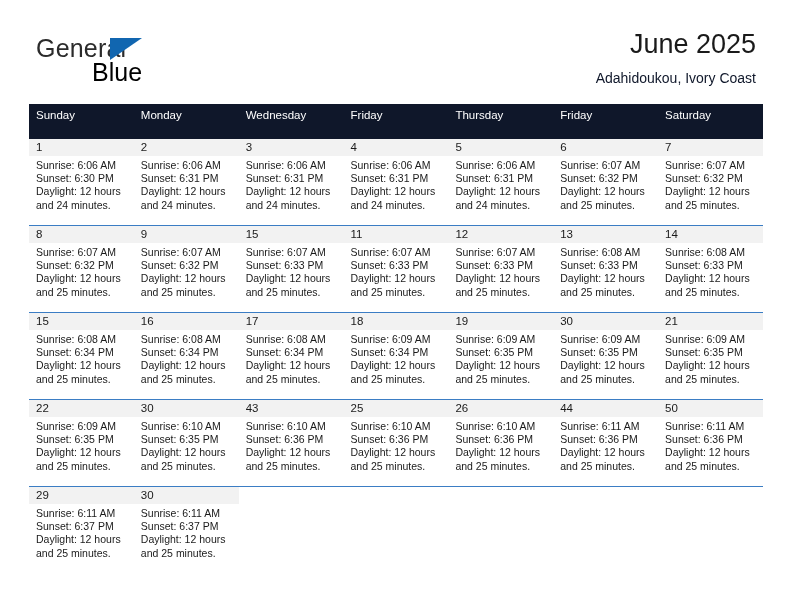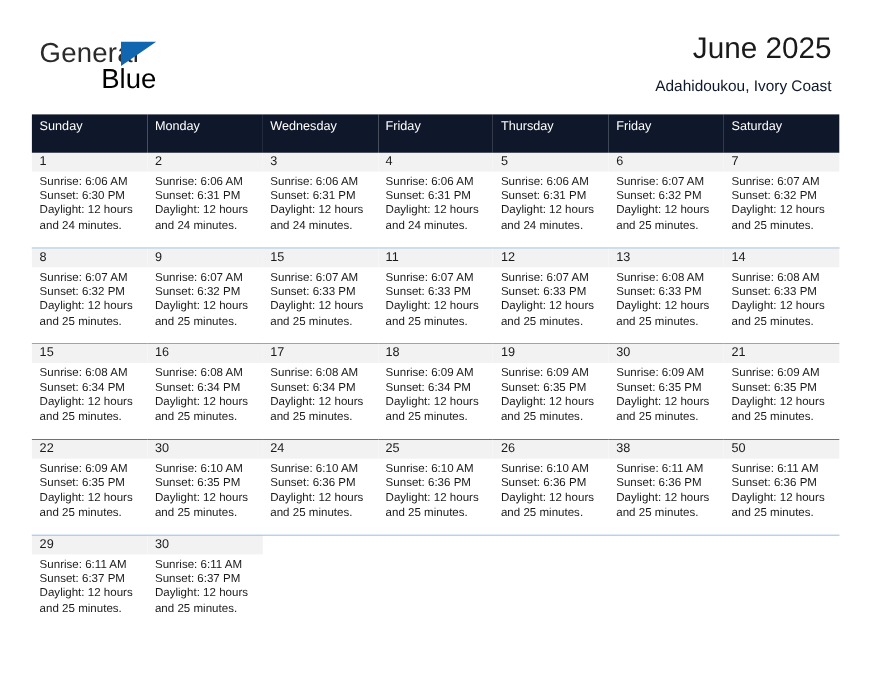--- a/index.html
+++ b/index.html
@@ -441,21 +441,21 @@
               <div class="lines">
                 <div>Sunrise: 6:10 AM</div>
                 <div>Sunset: 6:35 PM</div>
                 <div>Daylight: 12 hours</div>
                 <div>and 25 minutes.</div>
               </div>
             </div>
           </td>
         <td>
             <div class="cell filled">
-              <span class="daynum">24</span>
+              <span class="daynum">43</span>
               <div class="lines">
                 <div>Sunrise: 6:10 AM</div>
                 <div>Sunset: 6:36 PM</div>
                 <div>Daylight: 12 hours</div>
                 <div>and 25 minutes.</div>
               </div>
             </div>
           </td>
         <td>
             <div class="cell filled">
@@ -474,21 +474,21 @@
               <div class="lines">
                 <div>Sunrise: 6:10 AM</div>
                 <div>Sunset: 6:36 PM</div>
                 <div>Daylight: 12 hours</div>
                 <div>and 25 minutes.</div>
               </div>
             </div>
           </td>
         <td>
             <div class="cell filled">
-              <span class="daynum">38</span>
+              <span class="daynum">44</span>
               <div class="lines">
                 <div>Sunrise: 6:11 AM</div>
                 <div>Sunset: 6:36 PM</div>
                 <div>Daylight: 12 hours</div>
                 <div>and 25 minutes.</div>
               </div>
             </div>
           </td>
         <td>
             <div class="cell filled">

